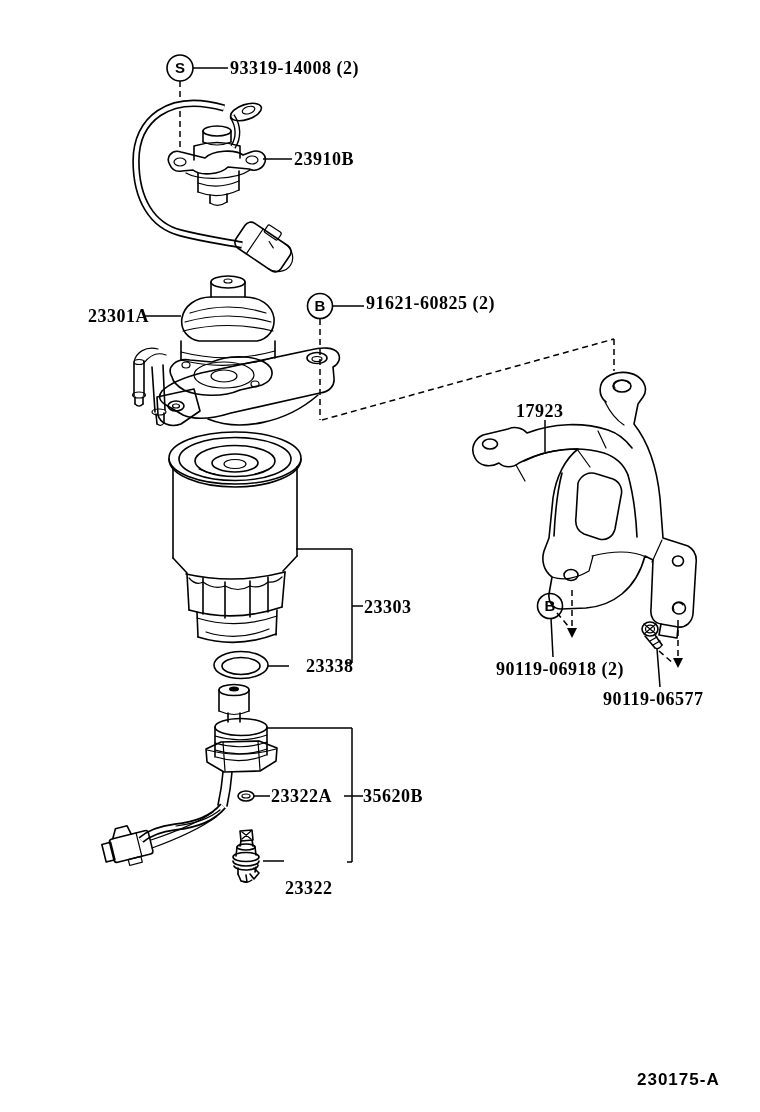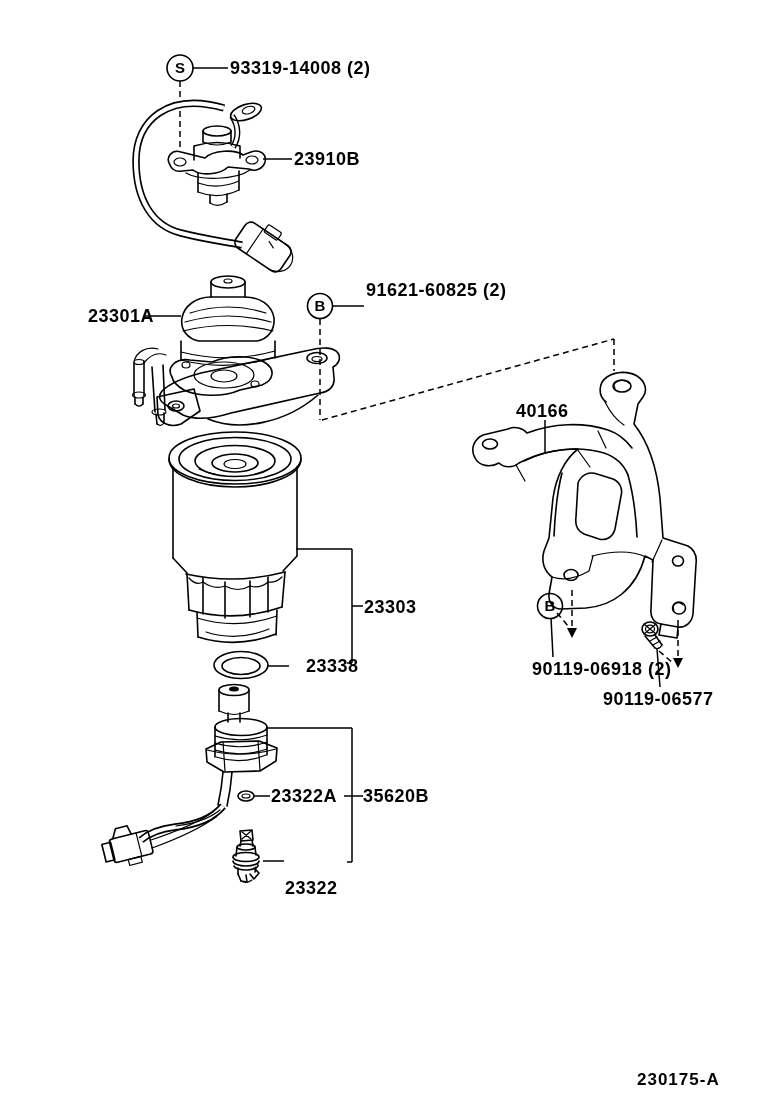--- a/index.html
+++ b/index.html
@@ -3,21 +3,21 @@
 <meta charset="utf-8">
 <style>
   html,body{margin:0;padding:0;background:#fff;}
   .stage{
     position:relative;width:760px;height:1112px;background:#fff;overflow:hidden;
     font-family:"Liberation Sans", sans-serif;
   }
   .stage svg{position:absolute;left:0;top:0;}
   .part-label{
     position:absolute;white-space:nowrap;color:#000;
-    font-family:Liberation Sans, sans-serif;
+    font-family:Liberation Serif, serif;
     font-weight:bold;font-size:18px;letter-spacing:.5px;line-height:20px;
   }
   .callout-letter{
     position:absolute;width:26px;height:26px;line-height:26px;text-align:center;
     color:#000;font-weight:bold;font-size:15px;letter-spacing:0;
   }
   .figure-code{
     position:absolute;left:637px;top:1070px;color:#000;
     font-weight:bold;font-size:17px;letter-spacing:1px;white-space:nowrap;
   }
@@ -232,25 +232,25 @@
 
 </svg>
 
 <div class="callout-letter" style="left:167px;top:55px;">S</div>
 <div class="callout-letter" style="left:307px;top:293px;">B</div>
 <div class="callout-letter" style="left:537px;top:593px;">B</div>
 
 <div class="part-label" style="left:230px;top:58px;">93319-14008 (2)</div>
 <div class="part-label" style="left:294px;top:149px;">23910B</div>
 <div class="part-label" style="left:88px;top:306px;">23301A</div>
-<div class="part-label" style="left:366px;top:280px;">91621-60825 (2)</div>
-<div class="part-label" style="left:516px;top:401px;">40166</div>
+<div class="part-label" style="left:366px;top:293px;">91621-60825 (2)</div>
+<div class="part-label" style="left:516px;top:401px;">17923</div>
 <div class="part-label" style="left:364px;top:597px;">23303</div>
 <div class="part-label" style="left:278px;top:656px;margin-left:28px;">23338</div>
-<div class="part-label" style="left:496px;top:659px;margin-left:36px;">90119-06918 (2)</div>
+<div class="part-label" style="left:496px;top:659px;">90119-06918 (2)</div>
 <div class="part-label" style="left:603px;top:689px;">90119-06577</div>
 <div class="part-label" style="left:271px;top:786px;">23322A</div>
 <div class="part-label" style="left:363px;top:786px;">35620B</div>
 <div class="part-label" style="left:285px;top:852px;margin-top:26px;">23322</div>
 
 <div class="figure-code">230175-A</div>
 
 </div>
 
 </body></html>

